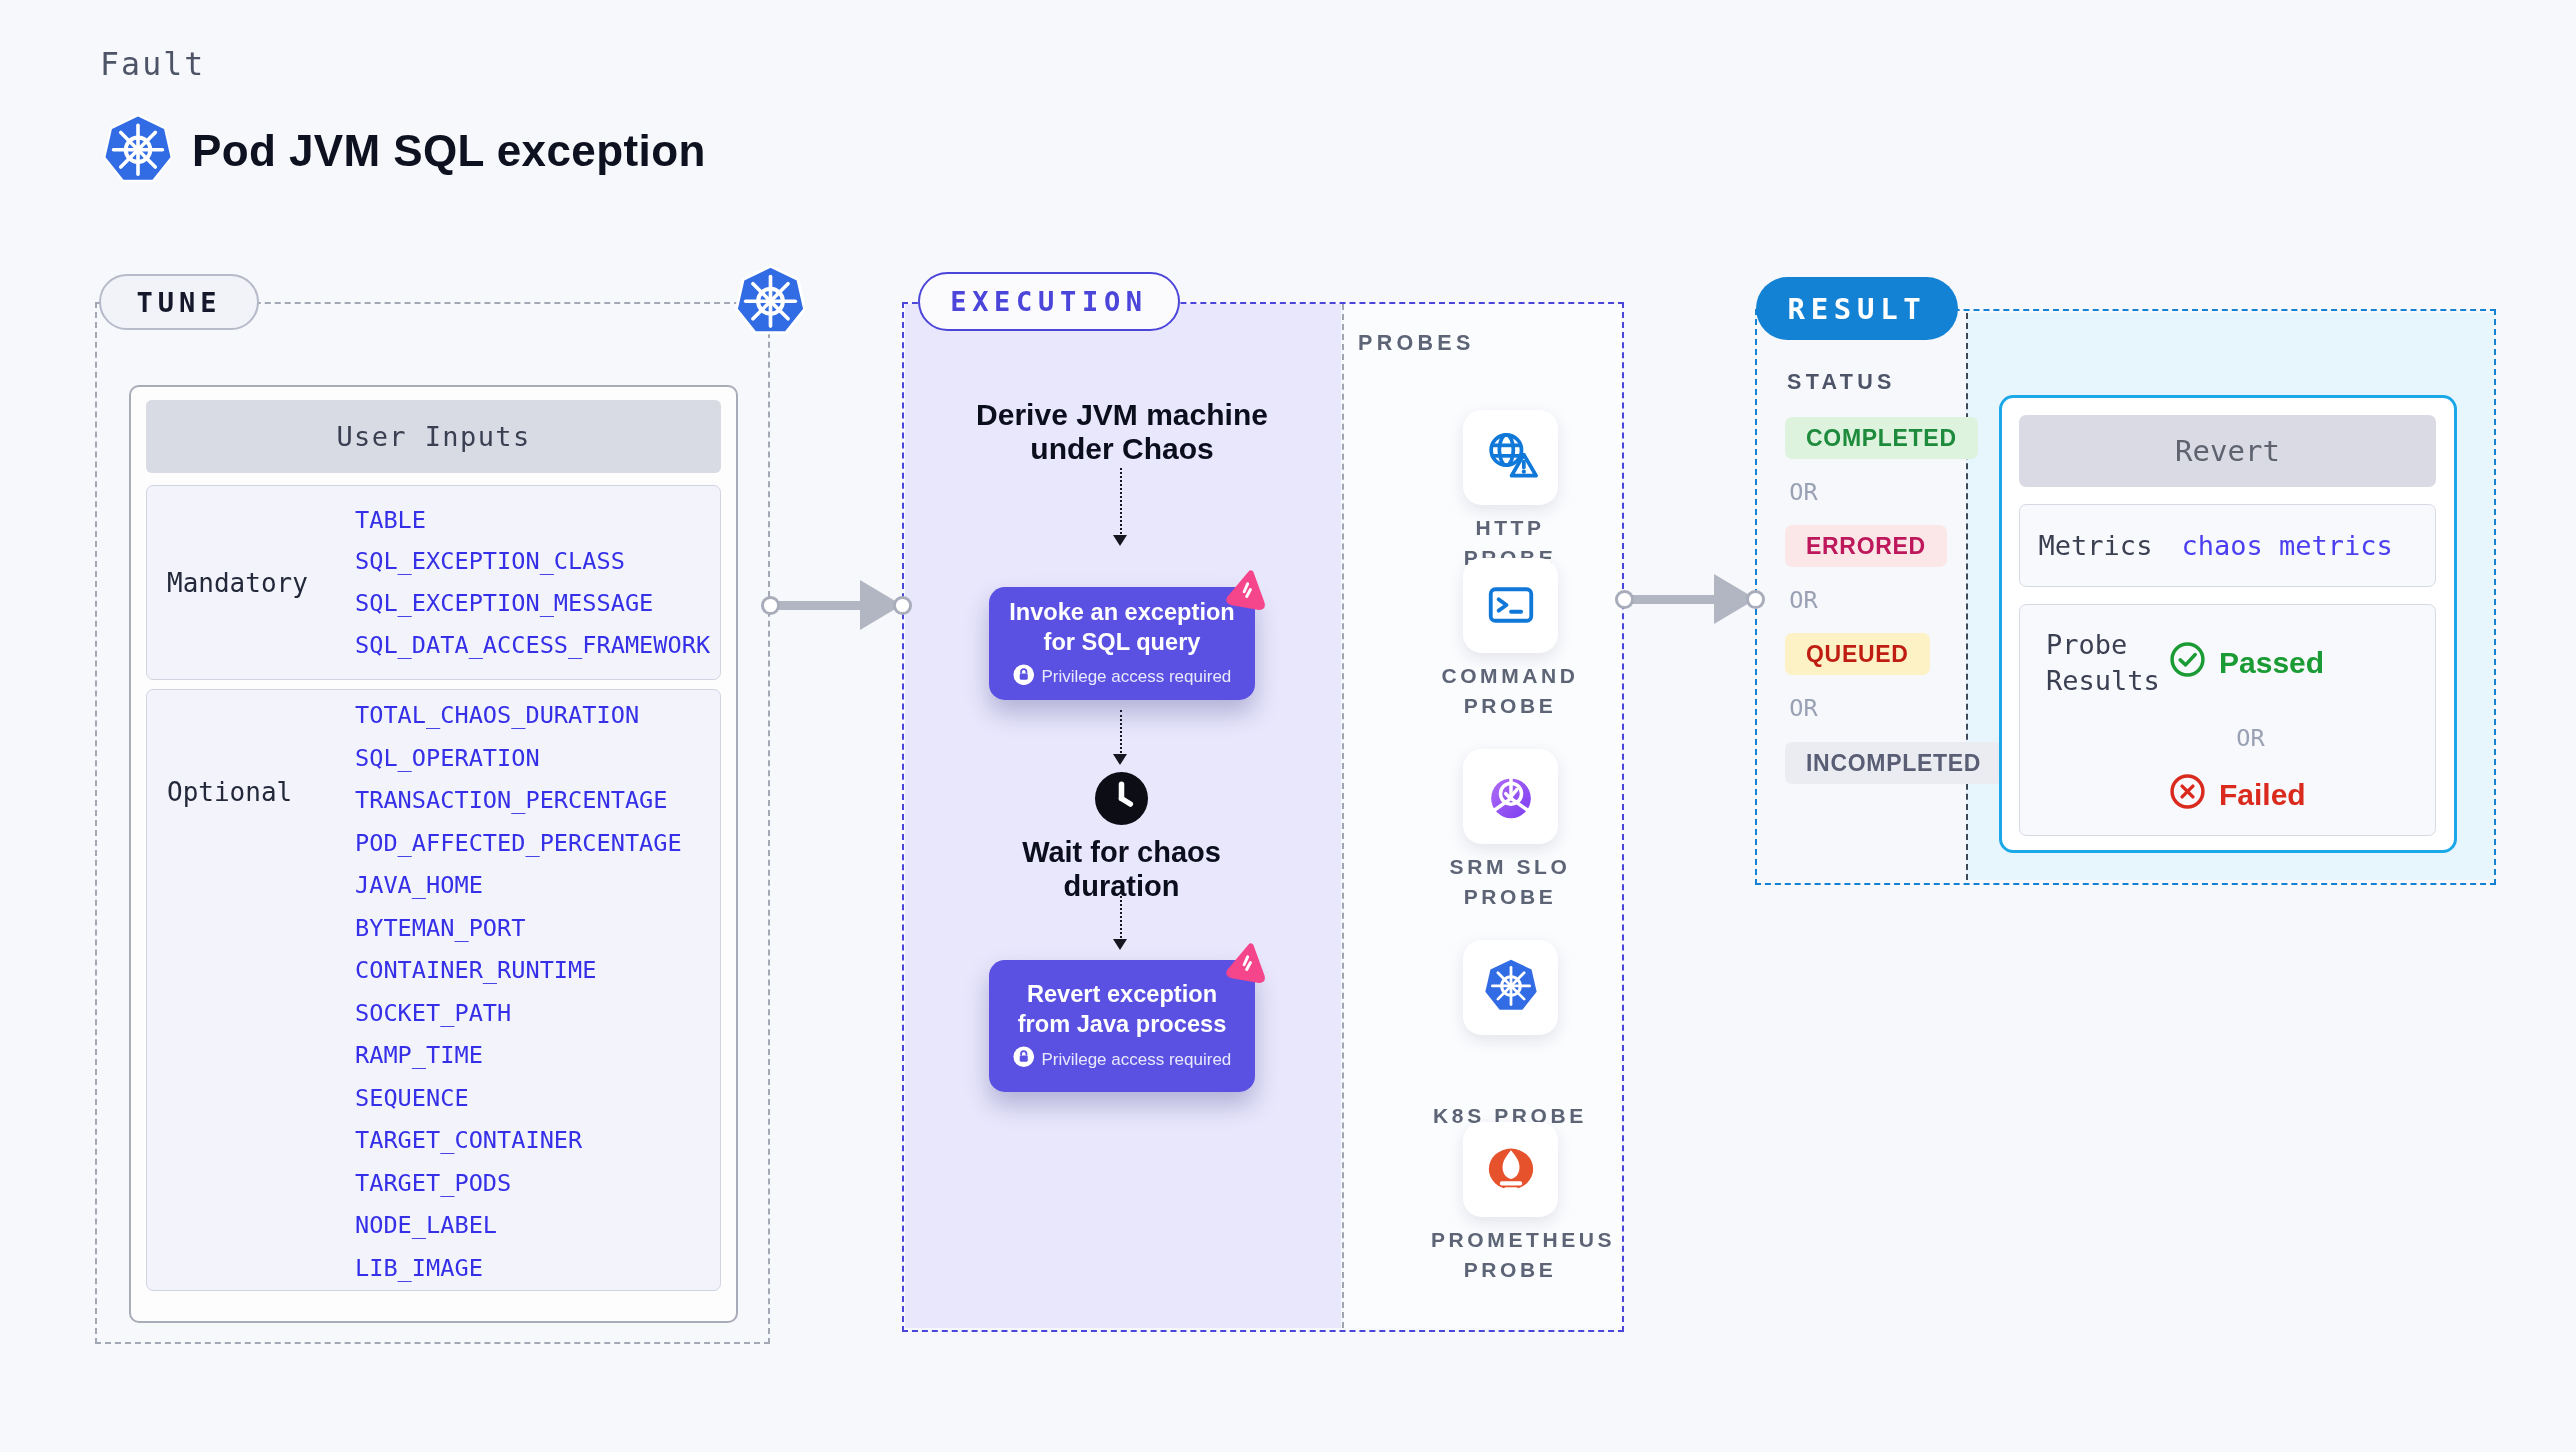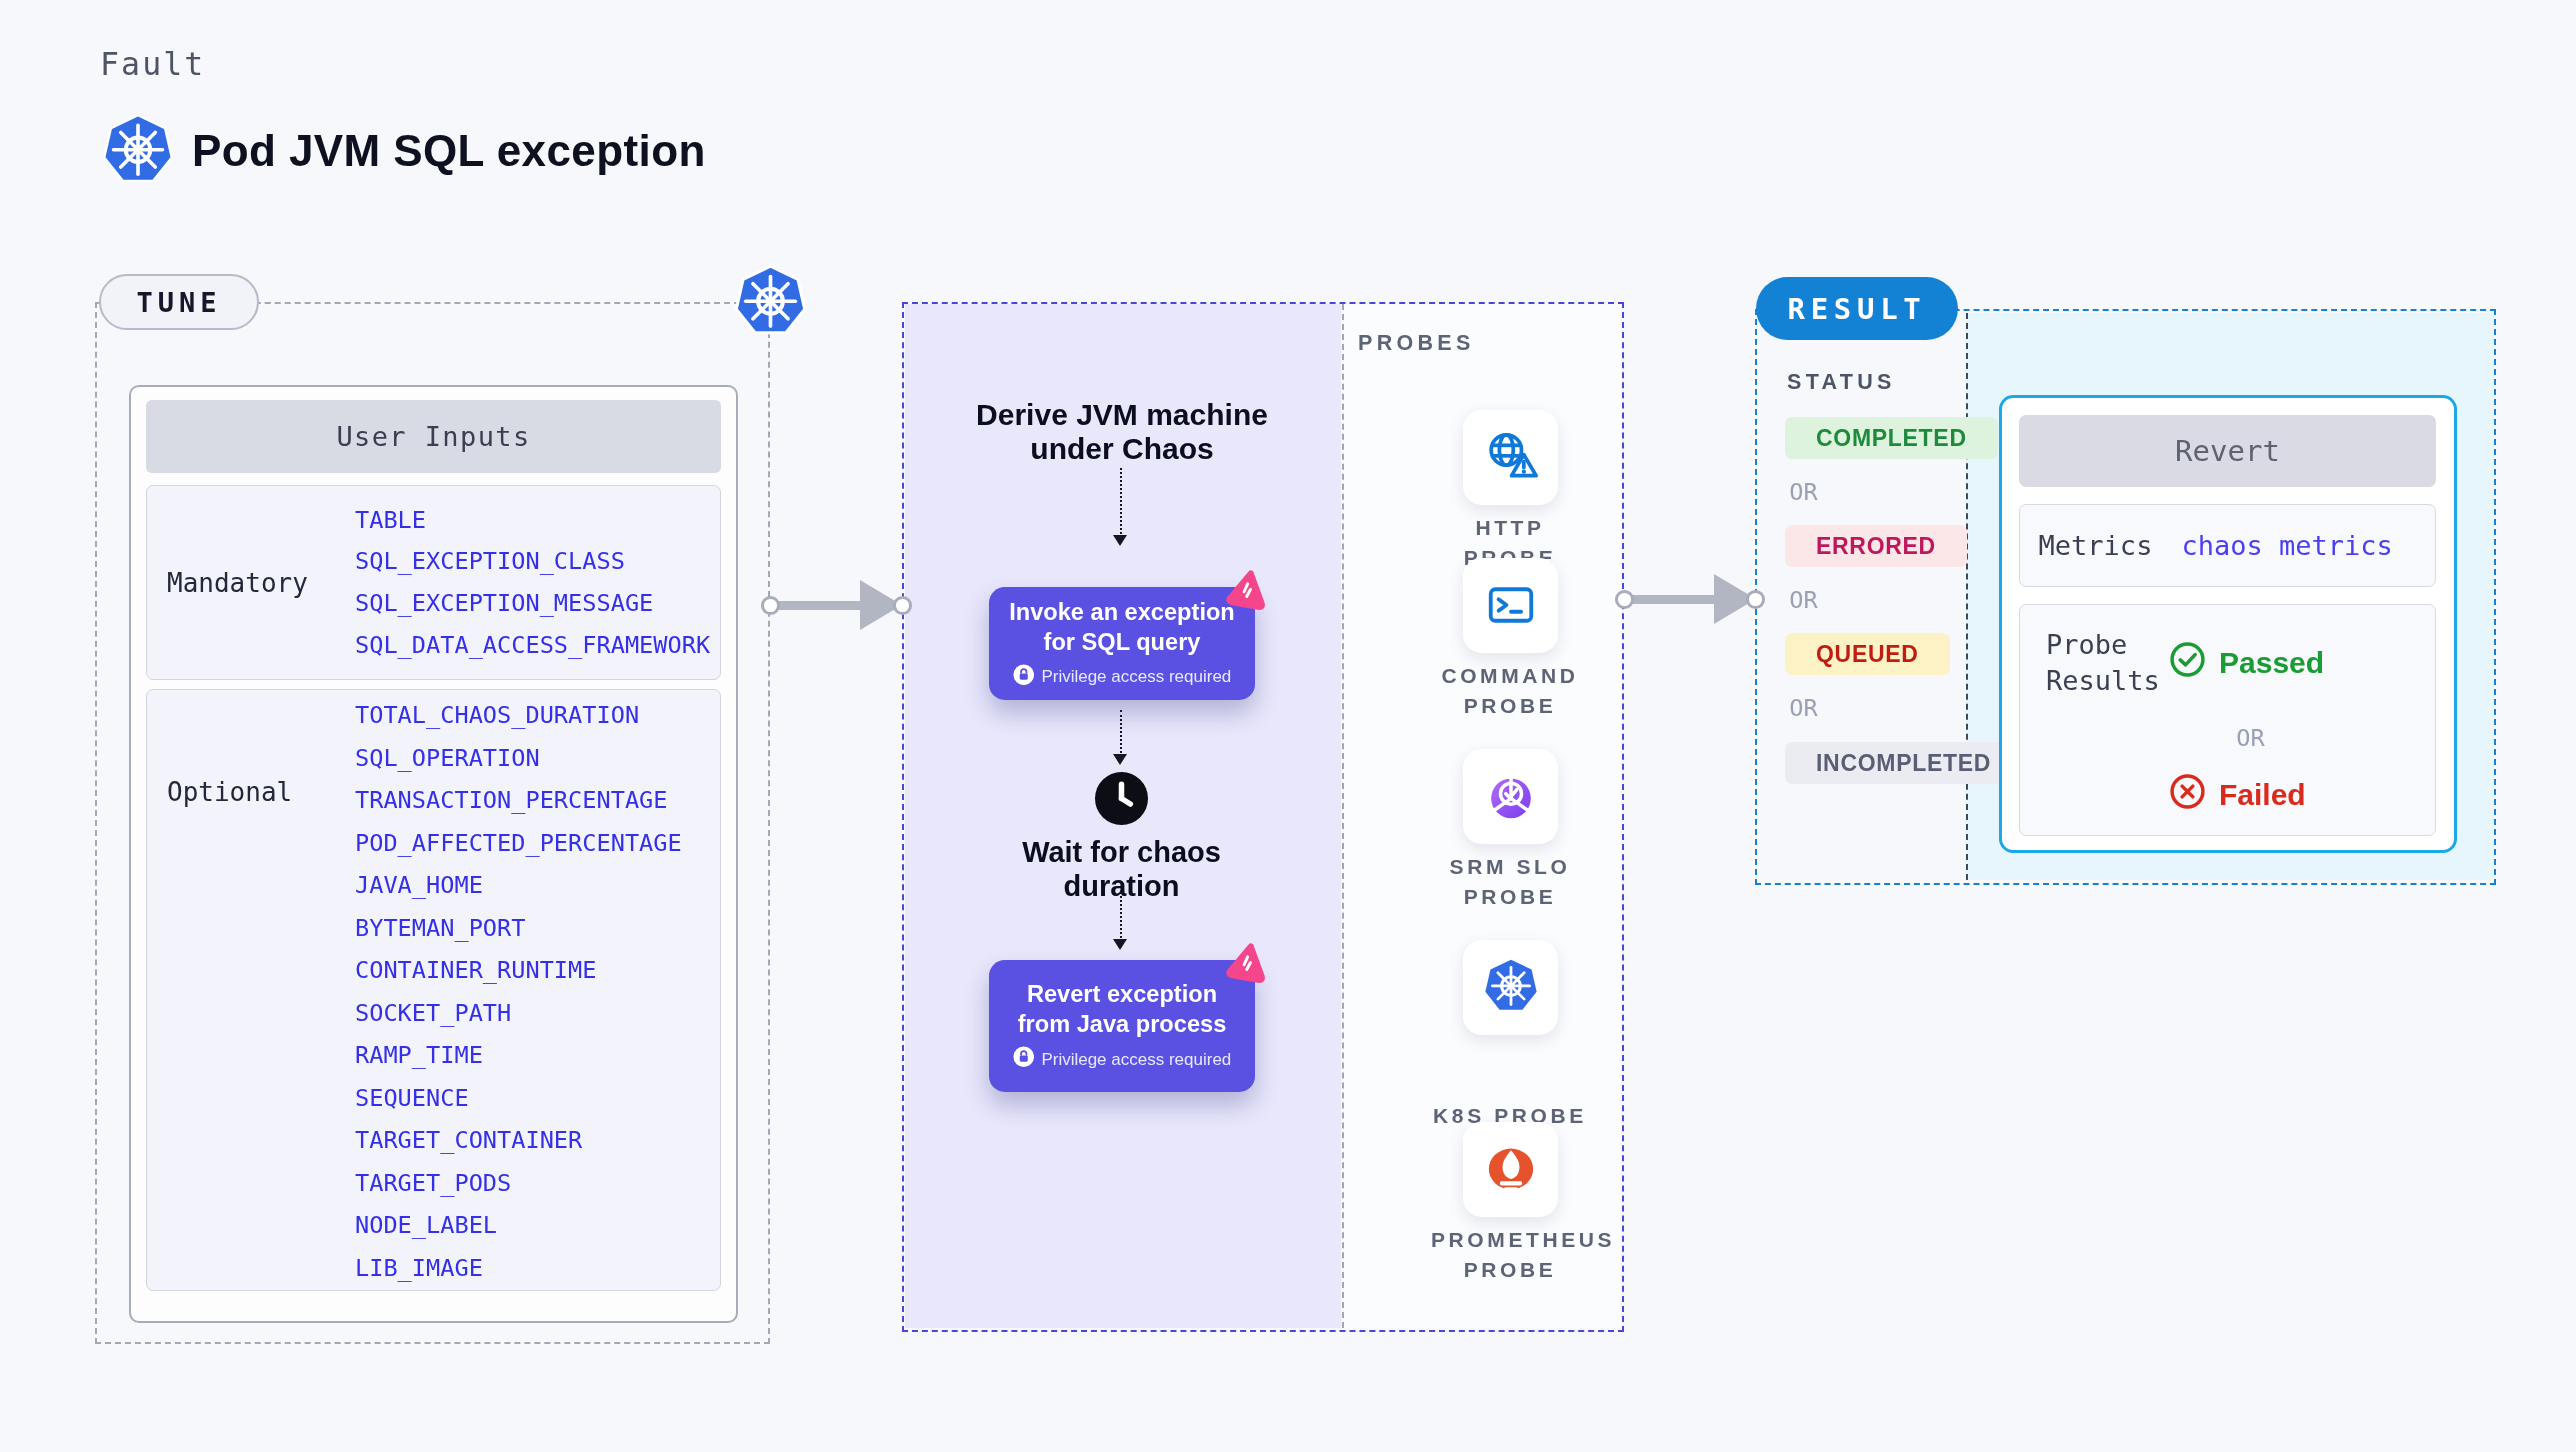--- a/index.html
+++ b/index.html
@@ -82,21 +82,21 @@
   .pl1{top:513px}.pl2{top:661px}.pl3{top:852px}.pl4{top:1101px}.pl5{top:1225px}
 
   
   .result-box{left:1755px;top:309px;width:741px;height:576px;border:2.9px dashed #1482d4;pointer-events:none}
   .cyan-panel{left:1966px;top:313px;width:528px;height:567px;background:#e7f6fd;border-left:2.1px dashed #3f4859}
   .result-badge{left:1756px;top:277px;width:202px;height:63px;background:#1482d4;border-radius:34px;
       display:flex;align-items:center;justify-content:center;z-index:5;color:#fff;
       font-family:"DejaVu Sans Mono","Liberation Mono",monospace;font-weight:700;font-size:29px;letter-spacing:5.7px}
   .status-title{left:1787px;top:370px;font-size:21.5px;font-weight:700;letter-spacing:4.3px;color:#4e5468}
   .status-col{left:1785px;top:417px;display:flex;flex-direction:column;align-items:flex-start;gap:18.6px}
-  .pill{height:42px;line-height:42px;padding:0 31px;border-radius:7.2px;font-size:23px;font-weight:700;letter-spacing:0.7px}
+  .pill{height:42px;line-height:42px;padding:0 21px;border-radius:7.2px;font-size:23px;font-weight:700;letter-spacing:0.7px}
   .pill-completed{color:#1d8a3c;background:#ddf3dd}
   .pill-errored{color:#be185d;background:#fbe7e7}
   .pill-queued{color:#bf1d12;background:#fdf2c5}
   .pill-incompleted{color:#595e74;background:#ebecf2}
   .or{height:29px;line-height:29px;margin-left:4.3px;font-size:23.6px;color:#9aa1b4;
       font-family:"DejaVu Sans Mono","Liberation Mono",monospace}
   .output-card{left:1999px;top:395px;width:458px;height:458px;background:#fff;border:3.6px solid #1ba7e8;border-radius:14.3px;z-index:2}
   .output-header{position:absolute;left:17px;top:17px;width:417px;height:72px;background:#d9dae3;border-radius:7.2px;
       display:flex;align-items:center;justify-content:center;font-size:29px;color:#5f6370;
       font-family:"DejaVu Sans Mono","Liberation Mono",monospace}
@@ -191,20 +191,21 @@
   </div>
 
   <div class="flow-arrow" style="left:770px;top:601px;width:90px"></div>
   <div class="node" style="left:761px;top:596px"></div>
   <div class="node" style="left:893px;top:596px"></div>
 
   <div class="abs exec-fill"></div>
   <div class="abs probes-fill"></div>
   <div class="abs exec-divider"></div>
   <div class="abs exec-box"></div>
+  <div class="abs exec-badge">EXECUTION</div>
 
   <div class="step-text step-derive">Derive JVM machine under Chaos</div>
   <div class="dotted-arrow da1"></div>
 
   <div class="action-box ab1">
     <div class="litmus">
       <svg viewBox="0 0 100 100" width="42" height="42" style="transform:rotate(10deg)">
         <path d="M50 12 L88 78 Q93 88 81 88 L19 88 Q7 88 12 78 Z" fill="#f5458b" stroke="#f5458b" stroke-width="14" stroke-linejoin="round"></path>
         <path d="M47 38 L42 58 M56 50 L50 68" stroke="#fff" stroke-width="7" stroke-linecap="round" fill="none"></path>
       </svg>

